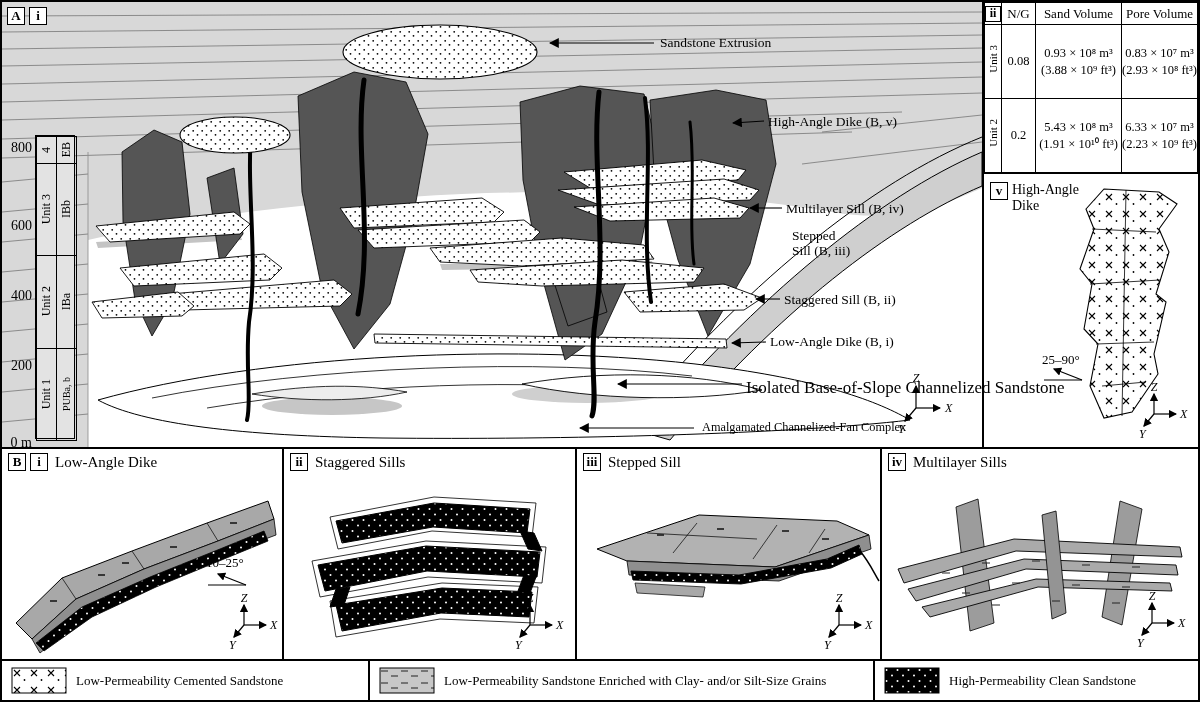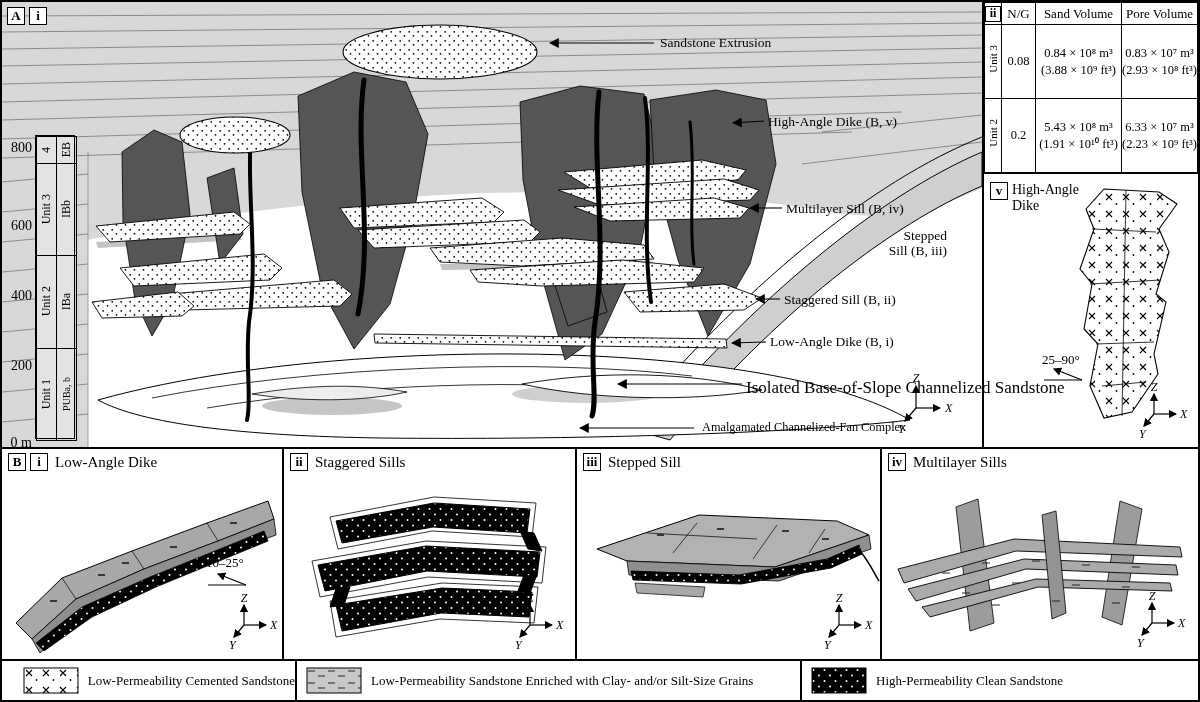--- a/index.html
+++ b/index.html
@@ -219,21 +219,21 @@
           <span class="vert">Unit 1</span>
         </div>
       <div>
           <span class="vert tiny">PUBa, b</span>
         </div>
     </div>
 
     <div class="ann" style="left:658px; top:33px;">Sandstone Extrusion</div>
     <div class="ann" style="left:766px; top:112px;">High-Angle Dike (B, v)</div>
     <div class="ann" style="left:784px; top:199px;">Multilayer Sill (B, iv)</div>
-    <div class="ann" style="left:833px; top:226px; width:112px; text-align:right;">
+    <div class="ann" style="left:790px; top:226px; width:112px; text-align:left;">
       <div>Stepped</div>
       <div>Sill (B, iii)</div>
     </div>
     <div class="ann" style="left:782px; top:290px;">Staggered Sill (B, ii)</div>
     <div class="ann" style="left:768px; top:332px;">Low-Angle Dike (B, i)</div>
     <div class="ann small" style="left:744px; top:376px;">Isolated Base-of-Slope Channelized Sandstone</div>
     <div class="ann med" style="left:700px; top:419px;">Amalgamated Channelized-Fan Complex</div>
   </div>
 
   <div class="rightcol abs">
@@ -249,21 +249,21 @@
             <tr>
           <th><span class="boxlabel sm">ii</span></th>
           <th>N/G</th>
           <th>Sand Volume</th>
           <th>Pore Volume</th>
         </tr>
         <tr>
           <td><span class="vert" style="font-size:11px">Unit 3</span></td>
           <td>0.08</td>
           <td>
-            <div>0.84 × 10⁸ m³</div>
+            <div>0.93 × 10⁸ m³</div>
             <div>(3.88 × 10⁹ ft³)</div>
           </td>
           <td>
             <div>0.83 × 10⁷ m³</div>
             <div>(2.93 × 10⁸ ft³)</div>
           </td>
         </tr>
         <tr>
           <td><span class="vert" style="font-size:11px">Unit 2</span></td>
           <td>0.2</td>
@@ -412,21 +412,21 @@
           <line x1="14" y1="26" x2="4" y2="38" marker-end="url(#mArrowS)"></line>
           <text x="14" y="3" text-anchor="middle">Z</text>
           <text x="40" y="30">X</text>
           <text x="-1" y="50">Y</text>
         </g>
       </svg>
     </div>
   </div>
 
   <div class="legend abs">
-    <div class="lcell" style="width:295px;justify-content:flex-end;">
+    <div class="lcell" style="width:368px;">
       <svg width="56" height="27">
         <rect x="1" y="1" width="54" height="25" fill="url(#patX)" stroke="#000"></rect>
       </svg>
       <span class="llabel">Low-Permeability Cemented Sandstone</span>
     </div>
     <div class="lcell" style="width:505px;">
       <svg width="56" height="27">
         <rect x="1" y="1" width="54" height="25" fill="url(#patDash)" stroke="#000"></rect>
       </svg>
       <span class="llabel">Low-Permeability Sandstone Enriched with Clay- and/or Silt-Size Grains</span>

